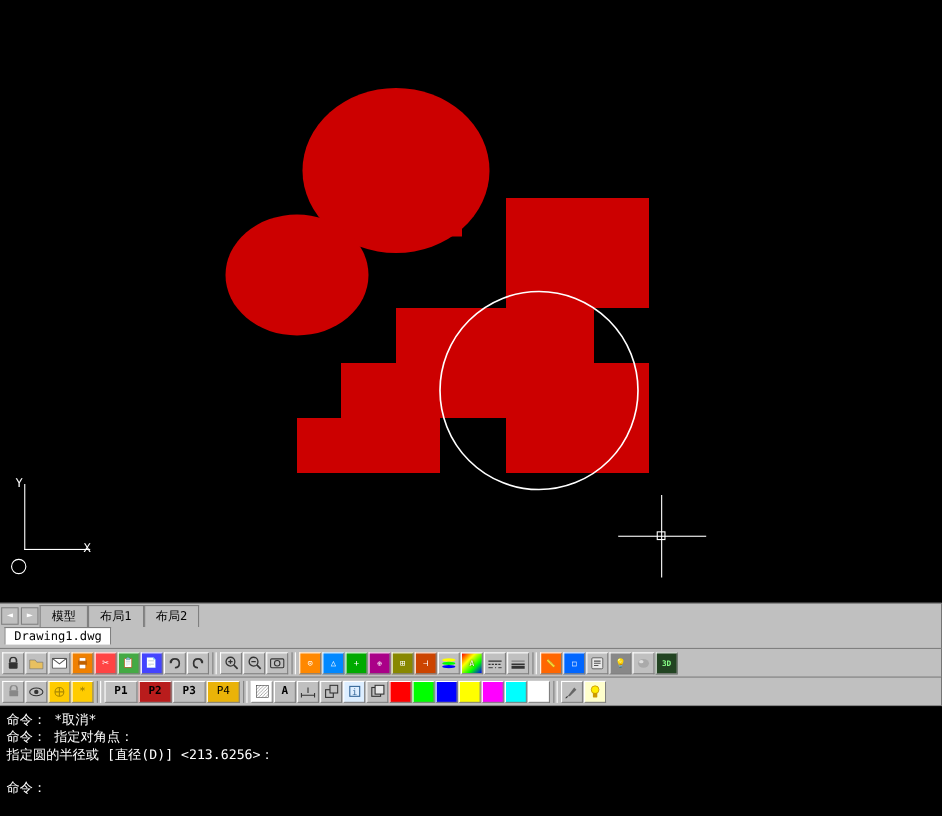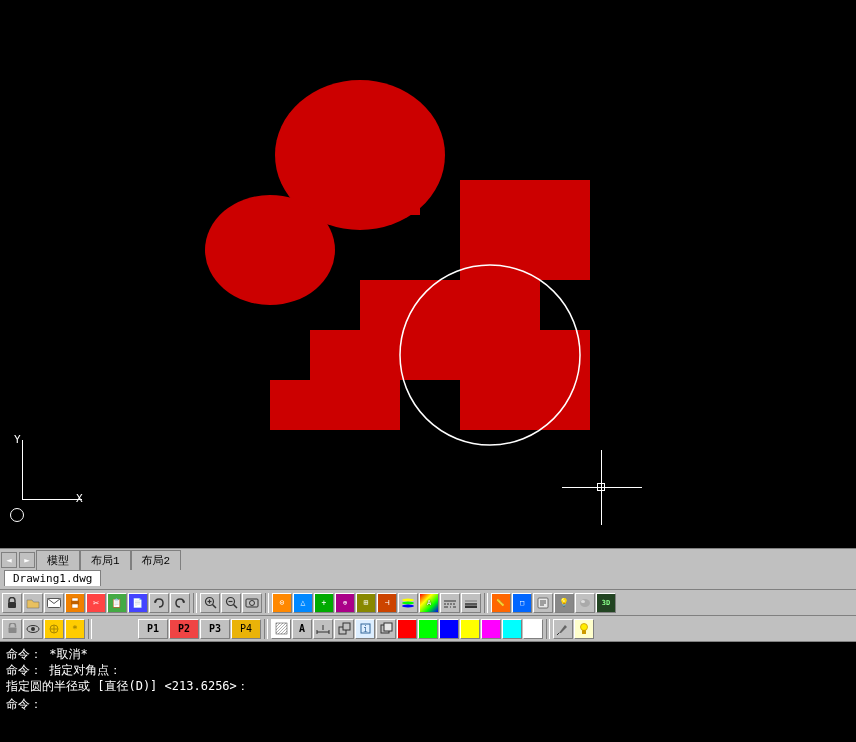--- a/index.html
+++ b/index.html
@@ -107,21 +107,20 @@
       height: 20px;
       padding: 2px 10px;
       background: #c0c0c0;
       border: 1px solid #808080;
       border-bottom: none;
       font-size: 11px;
       color: #000;
       cursor: pointer;
       display: flex;
       align-items: center;
-      font-family: Liberation Mono, monospace;
     }
     .tab-scroll-left, .tab-scroll-right {
       width: 16px;
       height: 16px;
       background: #c0c0c0;
       border: 1px solid #808080;
       display: flex;
       align-items: center;
       justify-content: center;
       font-size: 9px;
@@ -472,22 +471,22 @@
   <div class="tb-btn" style="background:#ffcc00;">
     <svg width="12" height="12" viewBox="0 0 12 12">
         <circle cx="6" cy="6" r="4" fill="none" stroke="#aa8800" stroke-width="1"></circle>
         <line x1="6" y1="2" x2="6" y2="10" stroke="#aa8800" stroke-width="1"></line>
         <line x1="2" y1="6" x2="10" y2="6" stroke="#aa8800" stroke-width="1"></line>
       </svg>
   </div>
   <div class="tb-btn" style="background:#ffcc00; color:#aa8800; font-size:9px; font-weight:bold;">*</div>
   <div class="tb-separator"></div>
 
-  <div class="tb-btn tb-btn-wide" style="background:#c0c0c0; color:#000; font-size:10px; font-weight:bold;margin-left:43px;">P1</div>
-  <div class="tb-btn tb-btn-wide" style="background:#ef4444; color:#000; font-size:10px; font-weight:bold;">P2</div>
+  <div class="tb-btn tb-btn-wide" style="background:#c0c0c0; color:#000; font-size:10px; font-weight:bold;">P1</div>
+  <div class="tb-btn tb-btn-wide" style="background:#b91c1c; color:#000; font-size:10px; font-weight:bold;">P2</div>
   <div class="tb-btn tb-btn-wide" style="background:#c0c0c0; color:#000; font-size:10px; font-weight:bold;">P3</div>
   <div class="tb-btn tb-btn-wide" style="background:#eab308; color:#000; font-size:10px; font-weight:normal;">P4</div>
   <div class="tb-separator"></div>
 
   <div class="tb-btn" style="background:#fff;">
     <svg width="13" height="13" viewBox="0 0 13 13">
         <rect x="1" y="1" width="11" height="11" fill="url(#hatch)" stroke="#333" stroke-width="0.5"></rect>
     <defs>
           <pattern id="hatch" width="3" height="3" patternUnits="userSpaceOnUse">
             <line x1="0" y1="3" x2="3" y2="0" stroke="#666" stroke-width="0.5"></line>
@@ -543,16 +542,16 @@
         <rect x="4" y="8" width="4" height="4" rx="0.5" fill="#cc9900"></rect>
       </svg>
   </div>
 </div>
 
 <div id="command-area">
   <div class="cmd-line">命令：  *取消*</div>
   <div class="cmd-line">命令：  指定对角点：</div>
   <div class="cmd-line">指定圆的半径或 [直径(D)] &lt;213.6256&gt;：</div>
   <div class="cmd-prompt">
-    <span style="margin-right:4px;">命令：</span>
+    <span style="margin-right:4px;margin-top:12px;">命令：</span>
     <input class="cmd-input" type="text" value="" style="">
   </div>
 </div>
 
 </body></html>

